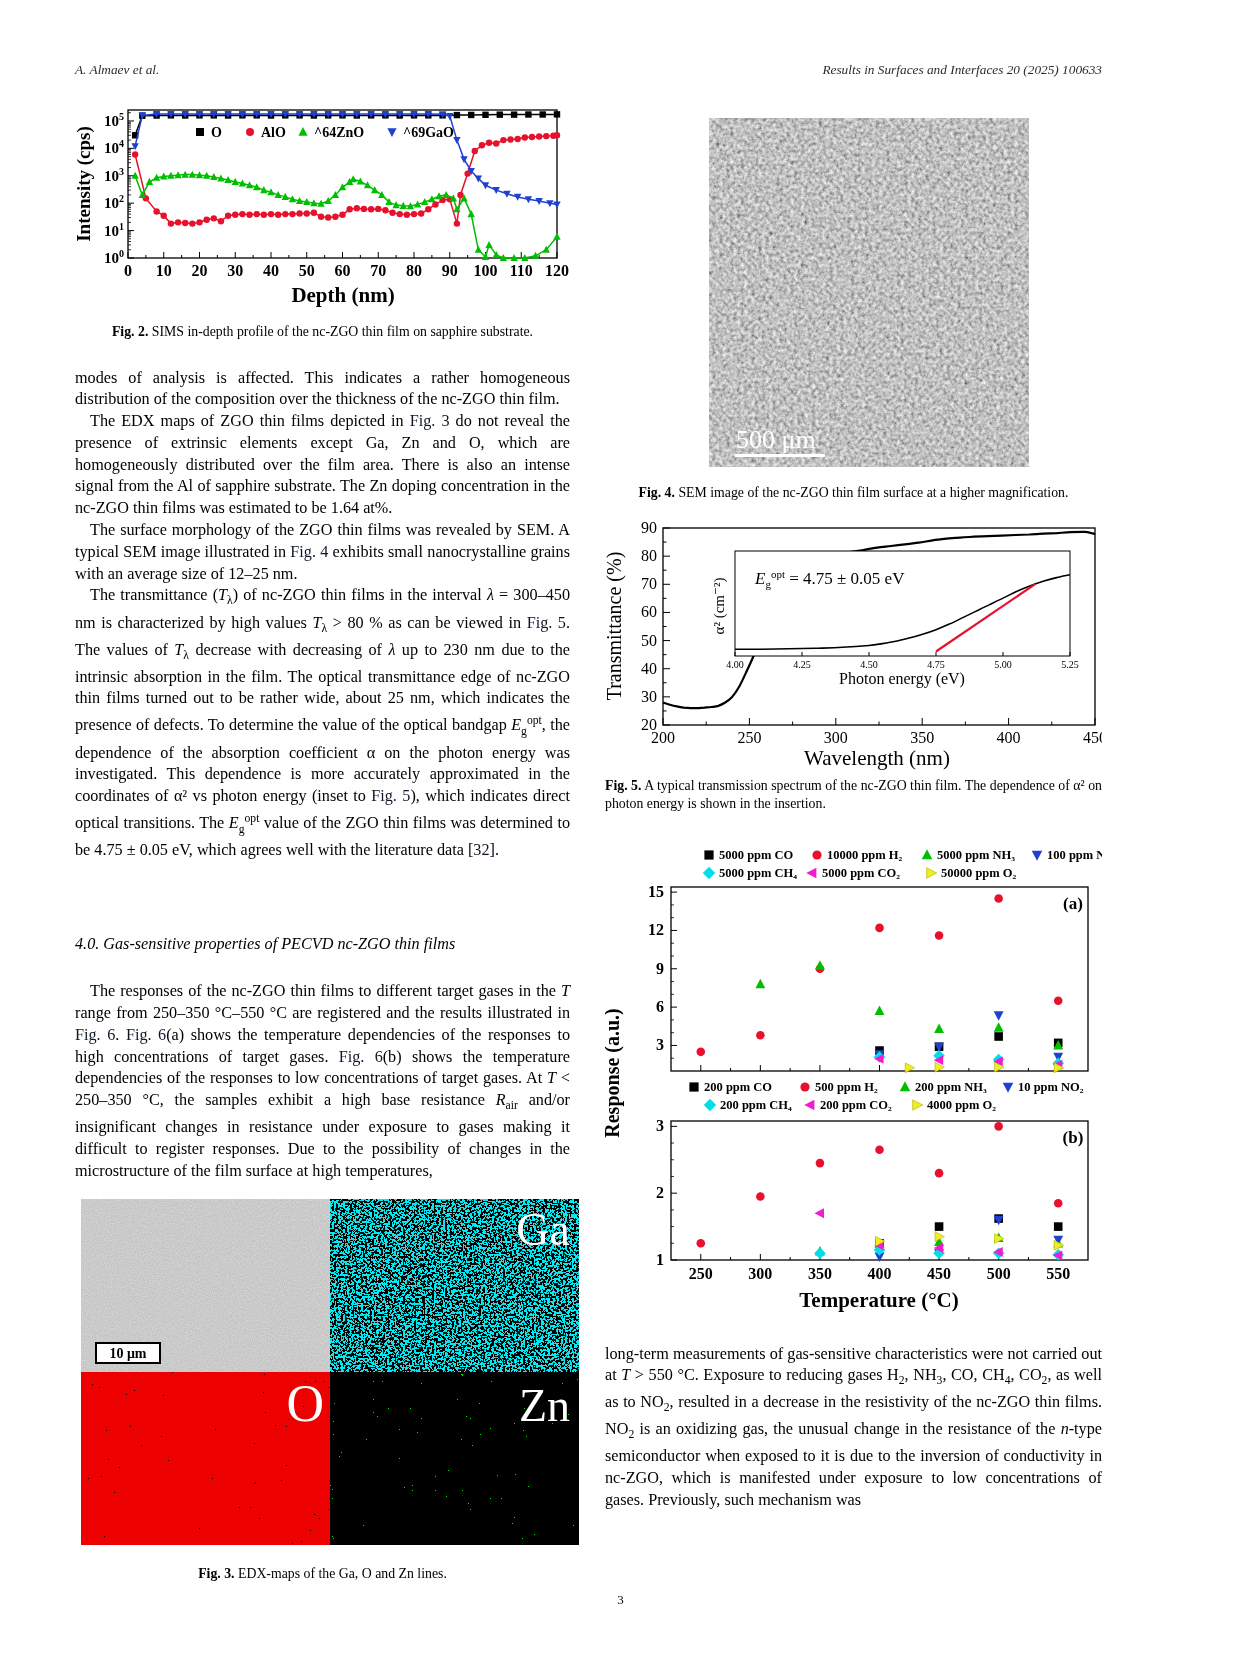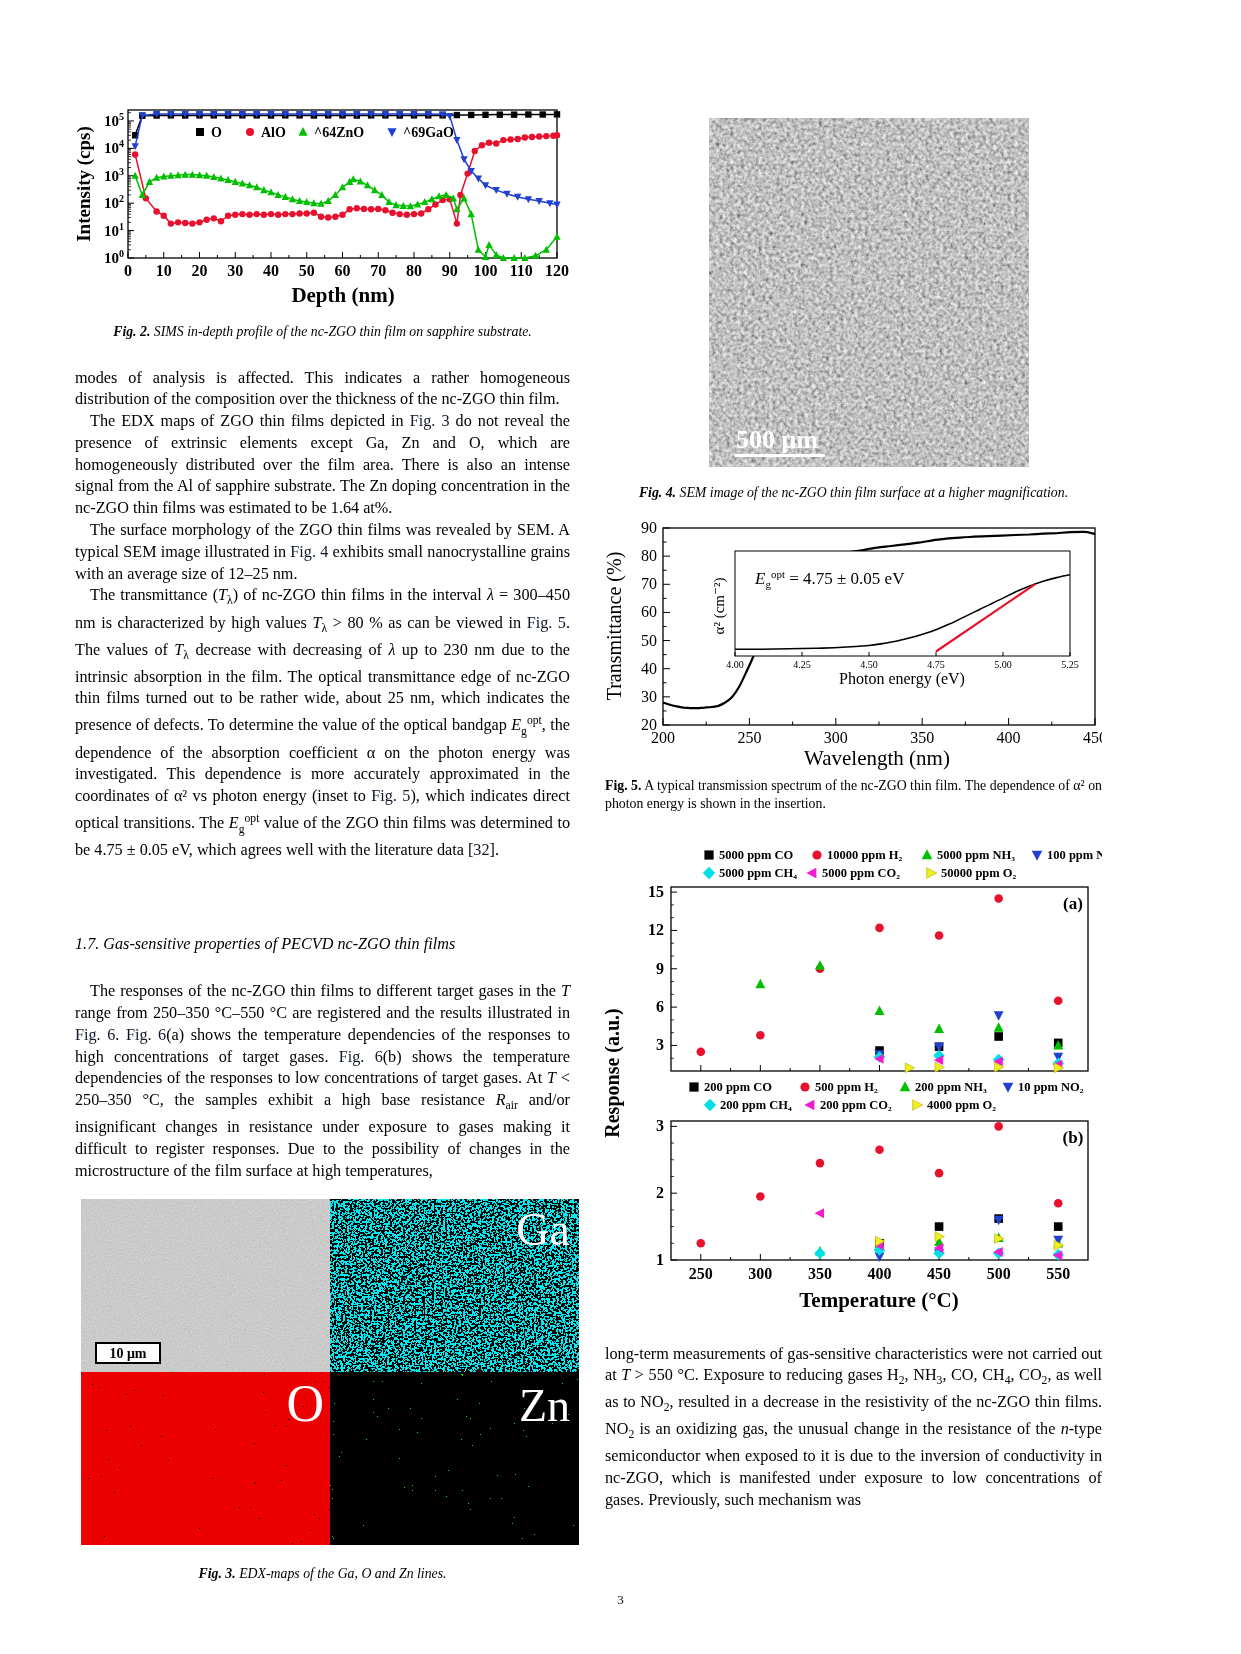--- a/index.html
+++ b/index.html
@@ -5,35 +5,35 @@
   html,body{margin:0;padding:0;background:#e8e8e8;}
   .page{position:relative;width:1241px;height:1654px;background:#ffffff;margin:0 auto;
         font-family:"Liberation Serif","DejaVu Serif",serif;color:#000;overflow:hidden;}
   .header{position:absolute;left:75px;top:62px;width:1027px;display:flex;justify-content:space-between;
           font-style:italic;font-size:13.3px;color:#2b2b2b;}
   .col{position:absolute;top:100px;}
   .col-left{left:75px;width:495px;}
   .col-right{left:605px;width:497px;}
   .caption{font-size:13.8px;line-height:18.5px;color:#000;}
   .caption .figlab{font-weight:bold;}
-  .caption.center{text-align:center;font-style:italic;}
+  .caption.center{text-align:center;}
   .caption.justify{text-align:justify;}
   .bodytext{font-size:16.2px;line-height:21.8px;text-align:justify;}
   .bodytext p{margin:0;}
   .bodytext p.indent{text-indent:15px;}
   .section-heading{font-style:italic;font-size:16.2px;margin-top:73px;margin-bottom:0;}
   .sub{vertical-align:sub;font-size:0.72em;}
   .sup{vertical-align:super;font-size:0.72em;}
   .link{color:#0f172a;}
   .m-cap2{margin-top:7px;}
   .m-body{margin-top:26px;}
   .m-p5{margin-top:27px;}
   .fig3wrap{margin-top:16px;margin-left:6px;}
   .m-cap3{margin-top:16px;}
-  .fig4wrap{margin-top:18px;margin-left:104px;width:320px;font-weight:bold;}
+  .fig4wrap{margin-top:18px;margin-left:104px;width:320px;}
   .m-cap4{margin-top:13px;}
   .m-fig5{margin-top:17px;display:block;}
   .m-cap5{margin-top:7px;}
   .m-fig6{margin-top:29px;display:block;}
   .m-cap6{margin-top:15px;}
   .m-rp{margin-top:21px;}
   .pagenum{position:absolute;left:0;top:1592px;width:100%;text-align:center;font-size:13px;}
   svg text{user-select:none;}
 </style>
 </head>
@@ -89,20 +89,24 @@
         <feFuncG type="discrete" tableValues="0 0 0 0.8"></feFuncG>
         <feFuncB type="table" tableValues="0 0"></feFuncB>
         <feFuncA type="table" tableValues="1 1"></feFuncA>
       </feComponentTransfer>
     </filter>
   </defs>
 </svg>
 
 <div class="page">
 
+  <div class="header">
+    <span>A. Almaev et al.</span>
+    <span>Results in Surfaces and Interfaces 20 (2025) 100633</span>
+  </div>
 
   <div class="col col-left">
     <svg id="fig2-svg" width="495" height="212" viewBox="0 0 495 212">
         <rect x="53" y="10" width="429" height="148" fill="none" stroke="#000" stroke-width="1.3"></rect>
         <line x1="53" y1="158" x2="53" y2="152" stroke="#000" stroke-width="1"></line>
         <text x="53" y="176" font-family="&quot;Liberation Serif&quot;,&quot;DejaVu Serif&quot;,serif" font-size="16" text-anchor="middle" fill="#000" font-weight="bold">0</text>
         <line x1="70.875" y1="158" x2="70.875" y2="155" stroke="#000" stroke-width="1"></line>
         <line x1="88.75" y1="158" x2="88.75" y2="152" stroke="#000" stroke-width="1"></line>
         <text x="88.75" y="176" font-family="&quot;Liberation Serif&quot;,&quot;DejaVu Serif&quot;,serif" font-size="16" text-anchor="middle" fill="#000" font-weight="bold">10</text>
         <line x1="106.625" y1="158" x2="106.625" y2="155" stroke="#000" stroke-width="1"></line>
@@ -397,21 +401,21 @@
       <span>SIMS in-depth profile of the nc-ZGO thin film on sapphire substrate.</span>
     </div>
 
     <div class="bodytext m-body">
         <p class=""><span>modes of analysis is affected. This indicates a rather homogeneous distribution of the composition over the thickness of the nc-ZGO thin film.</span></p>
         <p class="indent"><span>The EDX maps of ZGO thin films depicted in </span><span class="link">Fig. 3</span><span> do not reveal the presence of extrinsic elements except Ga, Zn and O, which are homogeneously distributed over the film area. There is also an intense signal from the Al of sapphire substrate. The Zn doping concentration in the nc-ZGO thin films was estimated to be 1.64 at%.</span></p>
         <p class="indent"><span>The surface morphology of the ZGO thin films was revealed by SEM. A typical SEM image illustrated in </span><span class="link">Fig. 4</span><span> exhibits small nanocrystalline grains with an average size of 12–25 nm.</span></p>
         <p class="indent"><span>The transmittance (</span><span style="font-style: italic;">T</span><span class="sub">λ</span><span>) of nc-ZGO thin films in the interval </span><span style="font-style: italic;">λ</span><span> = 300–450 nm is characterized by high values </span><span style="font-style: italic;">T</span><span class="sub">λ</span><span> &gt; 80 % as can be viewed in </span><span class="link">Fig. 5</span><span>. The values of </span><span style="font-style: italic;">T</span><span class="sub">λ</span><span> decrease with decreasing of </span><span style="font-style: italic;">λ</span><span> up to 230 nm due to the intrinsic absorption in the film. The optical transmittance edge of nc-ZGO thin films turned out to be rather wide, about 25 nm, which indicates the presence of defects. To determine the value of the optical bandgap </span><span style="font-style: italic;">E</span><span class="sub">g</span><span class="sup">opt</span><span>, the dependence of the absorption coefficient α on the photon energy was investigated. This dependence is more accurately approximated in the coordinates of α² vs photon energy (inset to </span><span class="link">Fig. 5</span><span>), which indicates direct optical transitions. The </span><span style="font-style: italic;">E</span><span class="sub">g</span><span class="sup">opt</span><span> value of the ZGO thin films was determined to be 4.75 ± 0.05 eV, which agrees well with the literature data [</span><span class="link">32</span><span>].</span></p>
       </div>
 
-    <div class="section-heading">1.7.  Gas-sensitive properties of PECVD nc-ZGO thin films</div>
+    <div class="section-heading">4.0.  Gas-sensitive properties of PECVD nc-ZGO thin films</div>
 
     <div class="bodytext m-p5">
         <p class="indent"><span>The responses of the nc-ZGO thin films to different target gases in the </span><span style="font-style: italic;">T</span><span> range from 250–350 °C–550 °C are registered and the results illustrated in </span><span class="link">Fig. 6</span><span>. </span><span class="link">Fig. 6</span><span>(a) shows the temperature dependencies of the responses to high concentrations of target gases. </span><span class="link">Fig. 6</span><span>(b) shows the temperature dependencies of the responses to low concentrations of target gases. At </span><span style="font-style: italic;">T</span><span> &lt; 250–350 °C, the samples exhibit a high base resistance </span><span style="font-style: italic;">R</span><span class="sub">air</span><span> and/or insignificant changes in resistance under exposure to gases making it difficult to register responses. Due to the possibility of changes in the microstructure of the film surface at high temperatures,</span></p>
       </div>
 
     <div class="fig3wrap">
       <svg id="fig3-svg" width="498" height="346" viewBox="0 0 498 346">
           <rect x="0" y="0" width="249" height="173" fill="#8f8f8f"></rect>
           <rect x="0" y="0" width="249" height="173" filter="url(#f-gray3)"></rect>
           <rect x="249" y="0" width="249" height="173" fill="#000"></rect>

